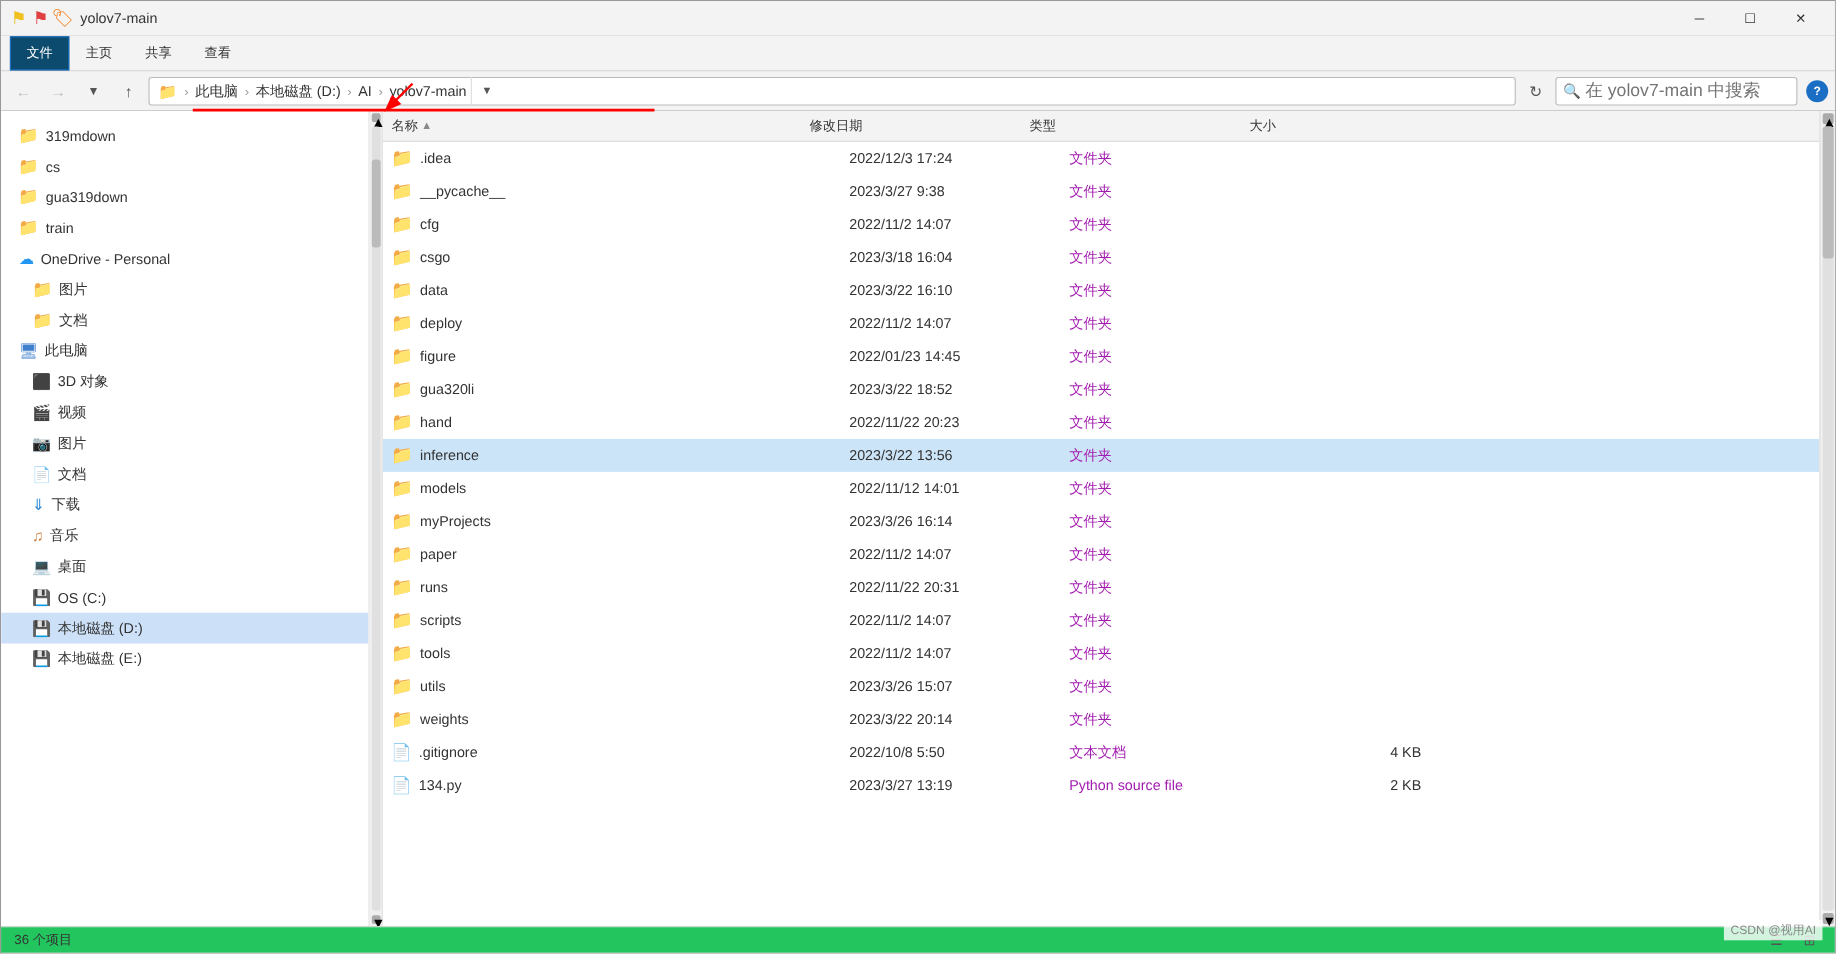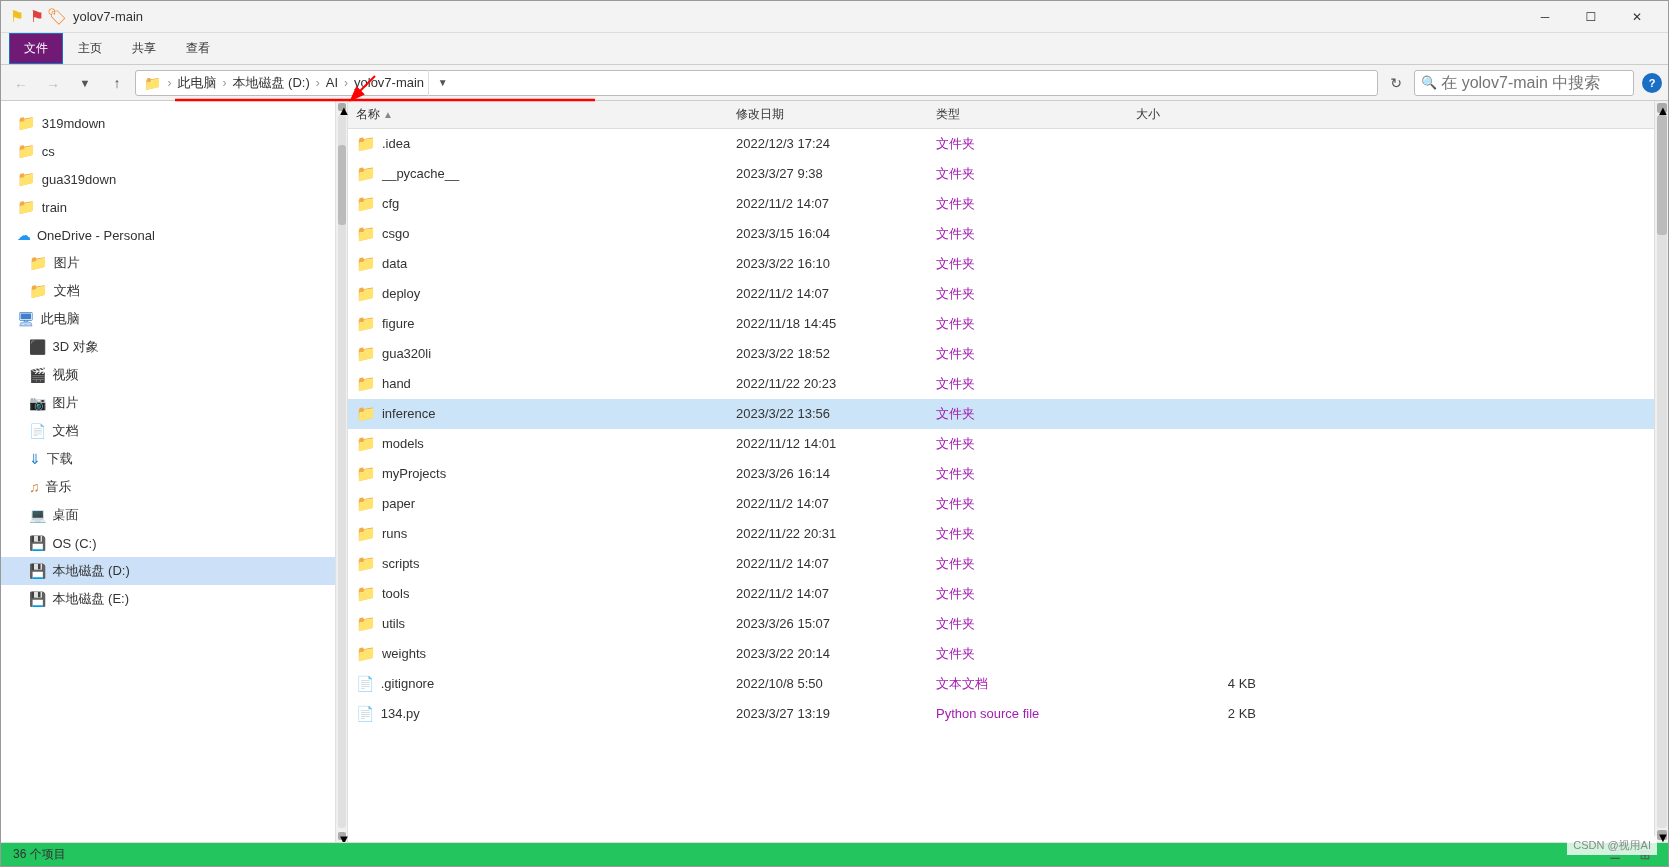--- a/index.html
+++ b/index.html
@@ -83,21 +83,21 @@
       color: #333;
       border: 1px solid transparent;
     }
     .ribbon-tab.active {
       background: #fff;
       border-color: #ccc;
       border-bottom-color: #fff;
       color: #1a6fc4;
     }
     .ribbon-tab.active.blue-bg {
-      background: #701a75;
+      background: #0c4a6e;
       color: #fff;
       border-color: #1a6fc4;
     }
 
     
     .address-bar-area {
       height: 36px;
       background: #f3f3f3;
       border-bottom: 1px solid #ccc;
       display: flex;
@@ -275,20 +275,21 @@
       display: flex;
       align-items: center;
       gap: 6px;
       font-size: 13px;
       color: #333;
     }
     .file-row-date {
       width: 200px;
       font-size: 13px;
       color: #333;
+      margin-left: 36px;
     }
     .file-row-type {
       width: 200px;
       font-size: 13px;
       color: #a21caf;
     }
     .file-row-size {
       width: 120px;
       font-size: 13px;
       color: #333;
@@ -559,21 +560,21 @@
           <div class="file-row-date">2022/11/2 14:07</div>
           <div class="file-row-type">文件夹</div>
           <div class="file-row-size"></div>
         </div>
 
         <div class="file-row">
           <div class="file-row-name">
             <span class="file-icon-folder">📁</span>
             <span>csgo</span>
           </div>
-          <div class="file-row-date">2023/3/15 16:04</div>
+          <div class="file-row-date">2023/3/18 16:04</div>
           <div class="file-row-type">文件夹</div>
           <div class="file-row-size"></div>
         </div>
 
         <div class="file-row">
           <div class="file-row-name">
             <span class="file-icon-folder">📁</span>
             <span>data</span>
           </div>
           <div class="file-row-date">2023/3/22 16:10</div>
@@ -589,21 +590,21 @@
           <div class="file-row-date">2022/11/2 14:07</div>
           <div class="file-row-type">文件夹</div>
           <div class="file-row-size"></div>
         </div>
 
         <div class="file-row">
           <div class="file-row-name">
             <span class="file-icon-folder">📁</span>
             <span>figure</span>
           </div>
-          <div class="file-row-date">2022/11/18 14:45</div>
+          <div class="file-row-date">2022/01/23 14:45</div>
           <div class="file-row-type">文件夹</div>
           <div class="file-row-size"></div>
         </div>
 
         <div class="file-row">
           <div class="file-row-name">
             <span class="file-icon-folder">📁</span>
             <span>gua320li</span>
           </div>
           <div class="file-row-date">2023/3/22 18:52</div>

